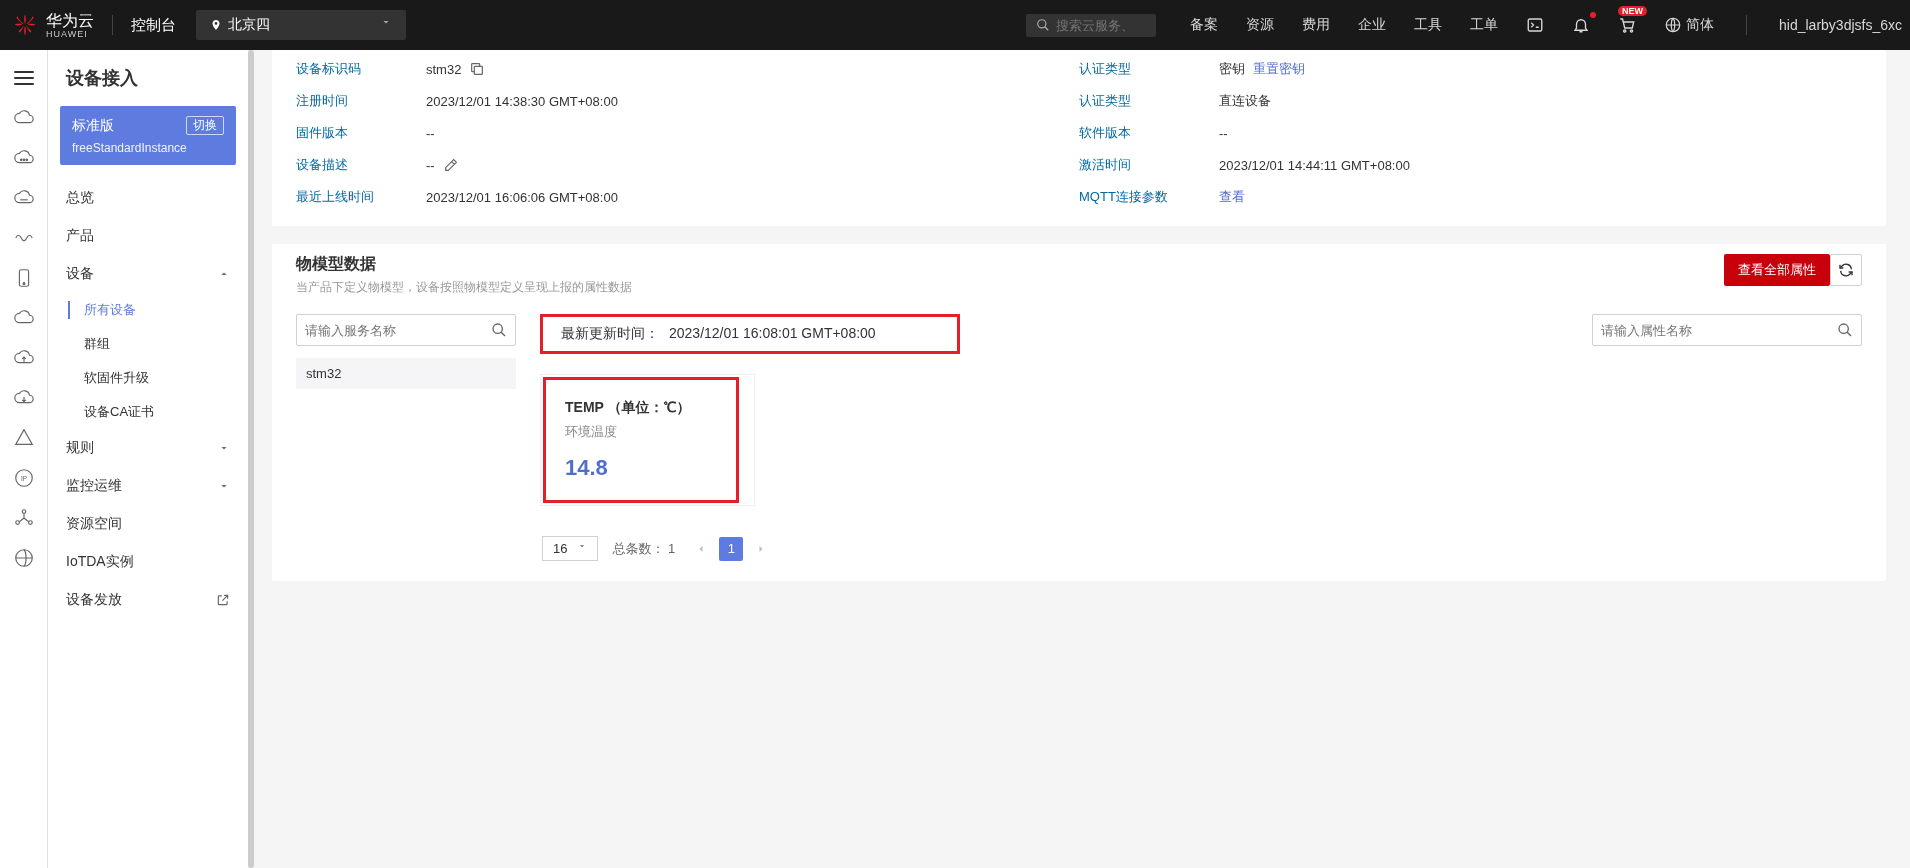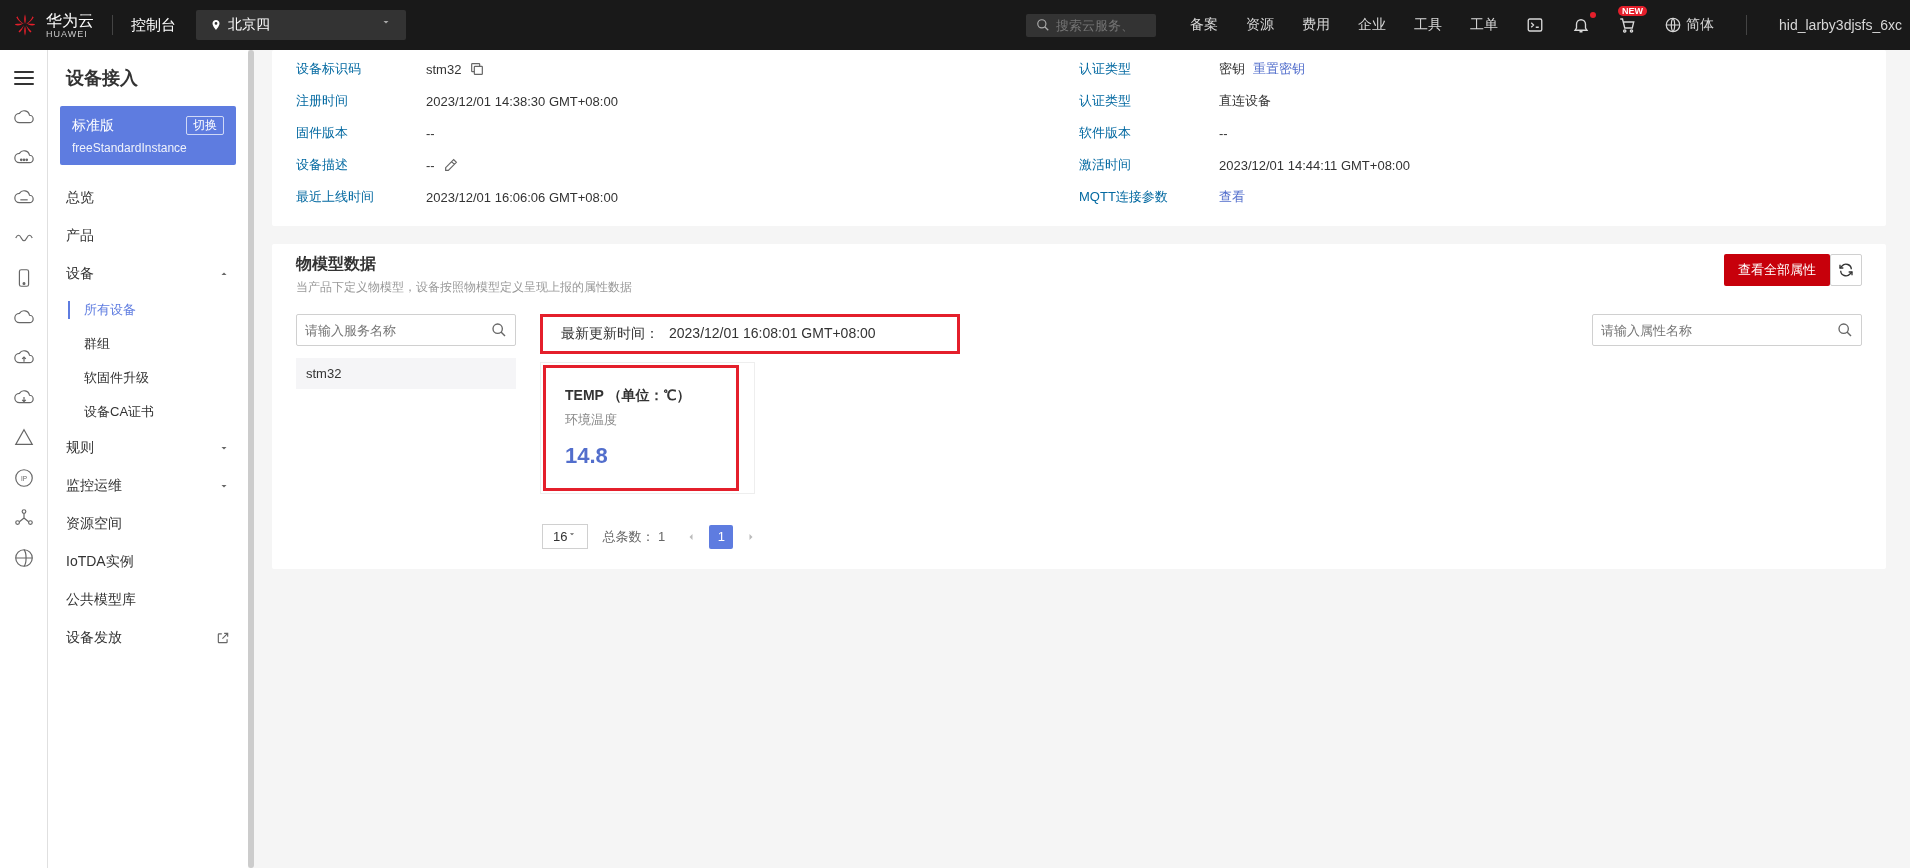--- a/index.html
+++ b/index.html
@@ -69,29 +69,29 @@
 .model-body { display:flex; gap:24px; margin-top:18px; }
 .svc-col { width:220px; }
 .search-input { display:flex; align-items:center; border:1px solid #d0d0d0; border-radius:2px; padding:0 8px; height:32px; }
 .search-input input { border:none; outline:none; flex:1; font-size:13px; }
 .svc-item { background:#f5f5f7; padding:8px 10px; margin-top:12px; font-size:13px; cursor:pointer; }
 
 .data-col { flex:1; }
 .update-row { display:flex; justify-content:space-between; align-items:flex-start; gap:34px; }
 .update-box { border:3px solid #e41f2b; padding:8px 18px; font-size:14px; display:flex; gap:10px; min-width:420px; }
 .attr-search { width:270px; }
-.prop-card-wrap2 { width:215px; border:1px solid #eee; margin-top:8px; position:relative; }
+.prop-card-wrap2 { width:215px; border:1px solid #eee; margin-top:20px; position:relative; }
 .prop-hl { position:absolute; left:2px; top:2px; right:15px; bottom:2px; border:3px solid #e41f2b; pointer-events:none; }
 .prop-inner { padding:24px 24px; }
 .prop-name { font-weight:600; font-size:14px; }
 .prop-desc { color:#888; font-size:13px; margin-top:6px; }
 .prop-val { color:#526ecc; font-size:22px; font-weight:700; margin-top:14px; }
 
 .pager { display:flex; align-items:center; gap:14px; margin-top:30px; padding-left:2px; }
-.page-size { border:1px solid #d0d0d0; padding:4px 10px; display:flex; align-items:flex-start; gap:0; cursor:pointer; font-size:13px; }
+.page-size { border:1px solid #d0d0d0; padding:4px 10px; display:flex; align-items:flex-start; gap:10px; cursor:pointer; font-size:13px; }
 .total { color:#666; font-size:13px; }
 .page-nav { display:flex; align-items:center; gap:6px; }
 .page-btn { width:24px; height:24px; display:flex; align-items:center; justify-content:center; cursor:pointer; border-radius:2px; font-size:13px; color:#999; }
 .page-btn.active { background:#5e7ce0; color:#fff; }
 
 </style>
 </head>
 <body>
 
 <div class="topbar">
@@ -286,21 +286,20 @@
           </svg>
     </div>
     <div class="sb-item expandable">
       <span>监控运维</span>
       <svg viewBox="0 0 24 24" fill="#666">
             <path d="M7 10l5 5 5-5z"></path>
           </svg>
     </div>
     <div class="sb-item">资源空间</div>
     <div class="sb-item">IoTDA实例</div>
-    <div class="sb-item">公共模型库</div>
     <div class="sb-item">
       <span>设备发放</span>
       <svg class="sb-ext-icon" viewBox="0 0 24 24" fill="none" stroke="#666" stroke-width="2">
             <path d="M14 4h6v6M20 4l-9 9M19 14v5a1 1 0 01-1 1H5a1 1 0 01-1-1V6a1 1 0 011-1h5"></path>
           </svg>
     </div>
     </div>
   </div>
 
   <div class="content">

